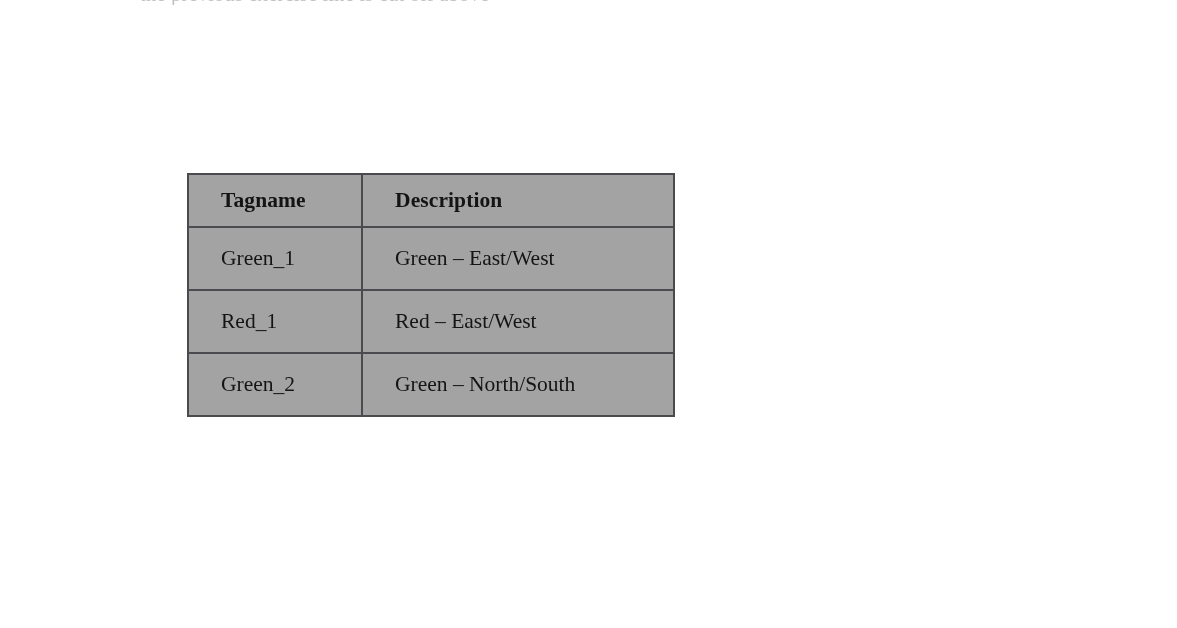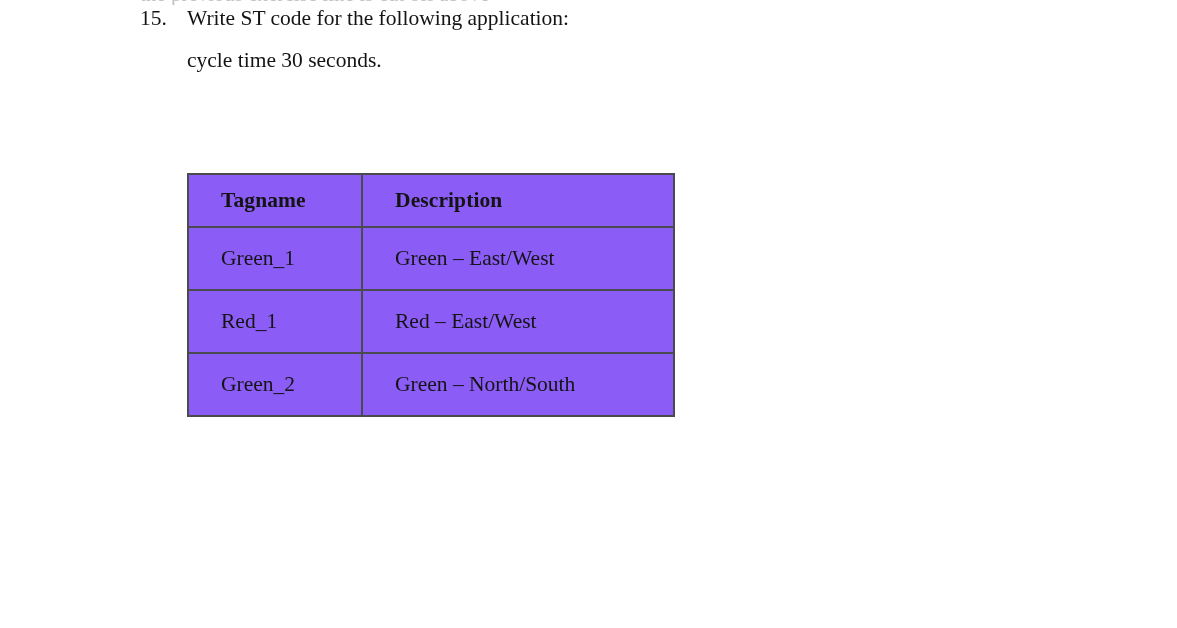--- a/index.html
+++ b/index.html
@@ -87,21 +87,21 @@
     position: absolute;
     left: 187px;
     top: 173px;
     width: 486px;
   }
 
   table.tag-table {
     border-collapse: collapse;
     width: 486px;
     table-layout: fixed;
-    background: #8b5cf6;
+    background: #a3a3a3;
   }
 
   table.tag-table col.col-tagname { width: 174px; }
   table.tag-table col.col-description { width: 312px; }
 
   table.tag-table th,
   table.tag-table td {
     border: 2px solid #4a4a4f;
     padding: 0 10px 0 32px;
     text-align: left;
@@ -122,29 +122,22 @@
     font-size: 21.5px;
   }
 </style>
 </head>
 <body>
 
 <div id="page">
 
   <div class="clipped-line">the previous exercise line is cut off above</div>
 
-  <div class="question">
-    <div class="question-row">
-      <span class="question-number">15.</span>
-      <span class="question-text">Write ST code for the following application:</span>
-    </div>
-  </div>
 
   <div class="question-body">
-    <span class="body-line">cycle time 30 seconds.</span>
   </div>
 
   <div class="tag-table-wrap">
     <table class="tag-table">
       <colgroup>
         <col class="col-tagname">
         <col class="col-description">
       </colgroup>
       <thead>
         <tr>

